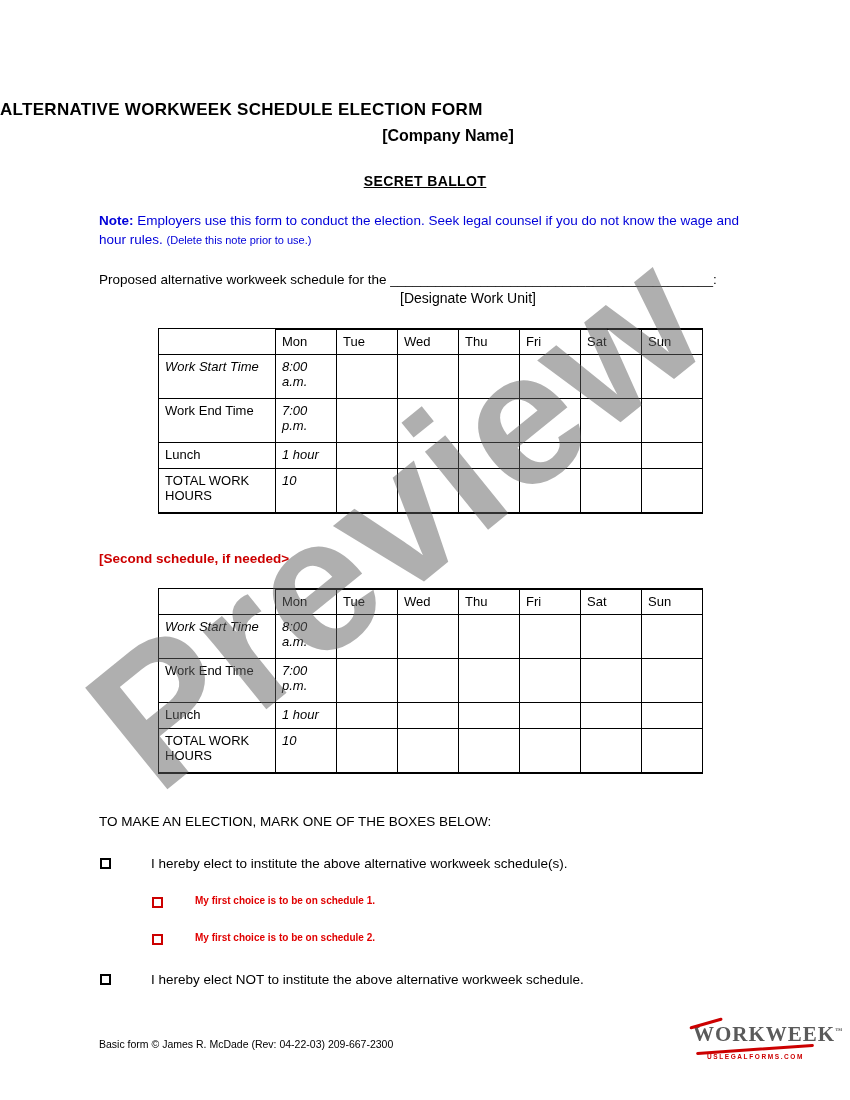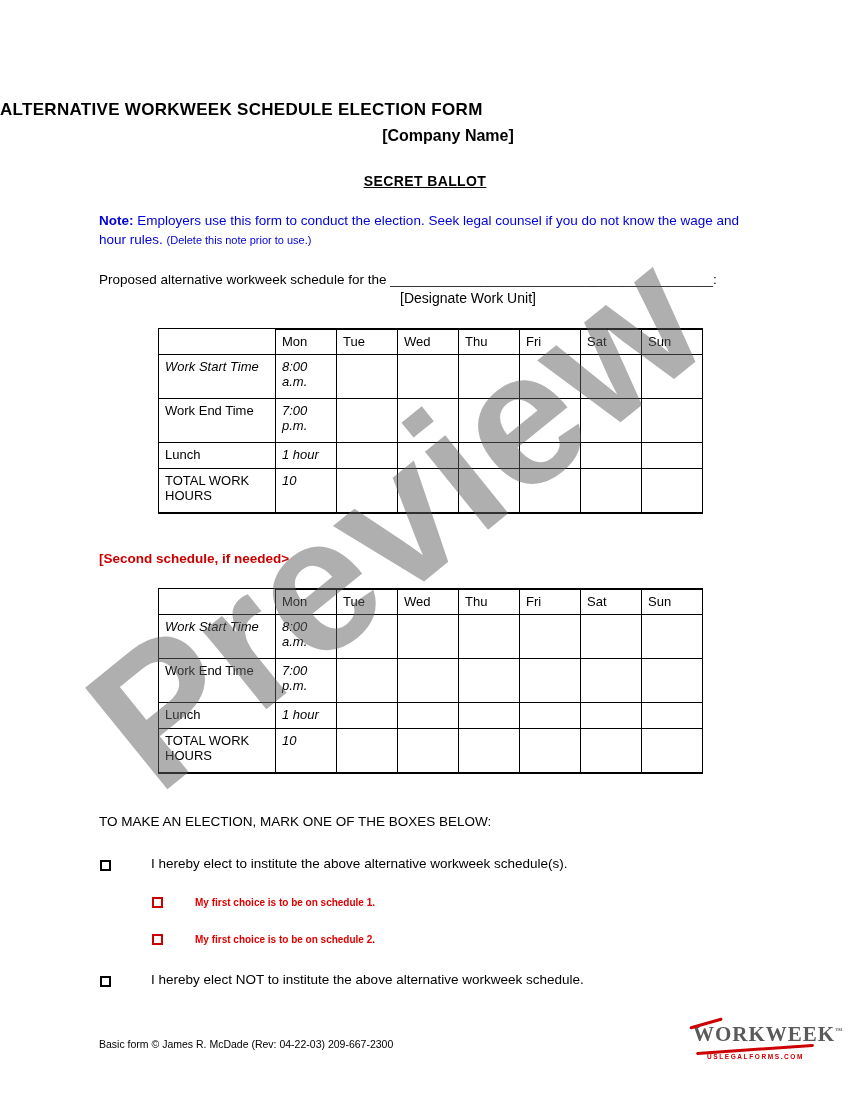--- a/index.html
+++ b/index.html
@@ -65,21 +65,21 @@
   tr.last td { border-bottom:2px solid #000; }
 
   .second-label {
     margin:37px 0 0 99px;
     color:#cc0000; font-weight:bold; font-size:13.5px;
   }
   .t2 { margin-top:10px; }
 
   .election-head { margin:40px 4px 0 99px; font-size:13.5px; }
 
-  .opt { display:flex; align-items:flex-end; }
+  .opt { display:flex; align-items:flex-start; }
   .opt-l1 { margin:27px 0 0 100px; }
   .opt-l2 { margin:24px 0 0 152px; }
   .cb {
     width:11px; height:11px; flex:none; margin-top:2px;
     border:2px solid #000; background:#fff;
   }
   .cb-red { border-color:#cc0000; }
   .opt-text { margin-left:40px; font-size:13.5px; max-width:560px; }
   .opt-text-red { margin-left:32px; font-size:10px; color:#e00000; font-weight:bold; }
 

